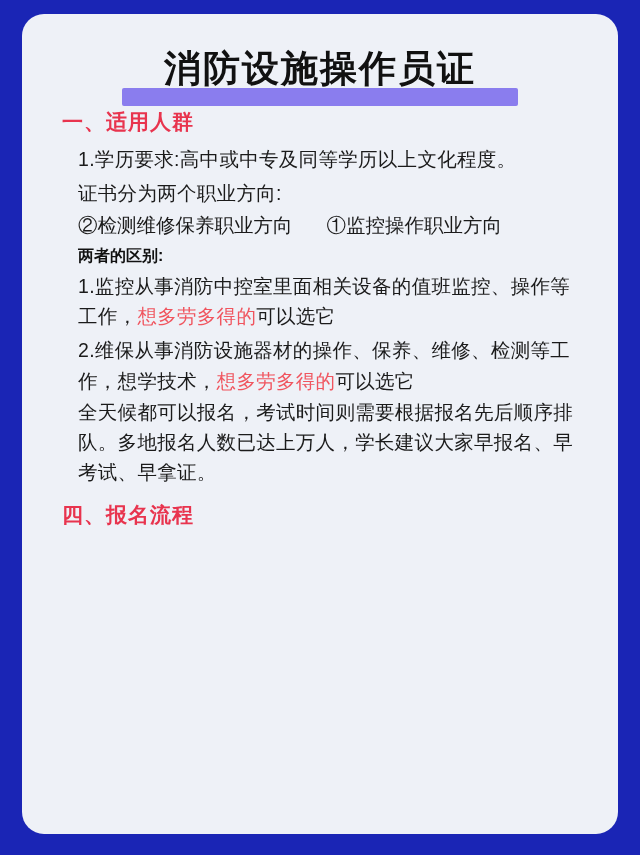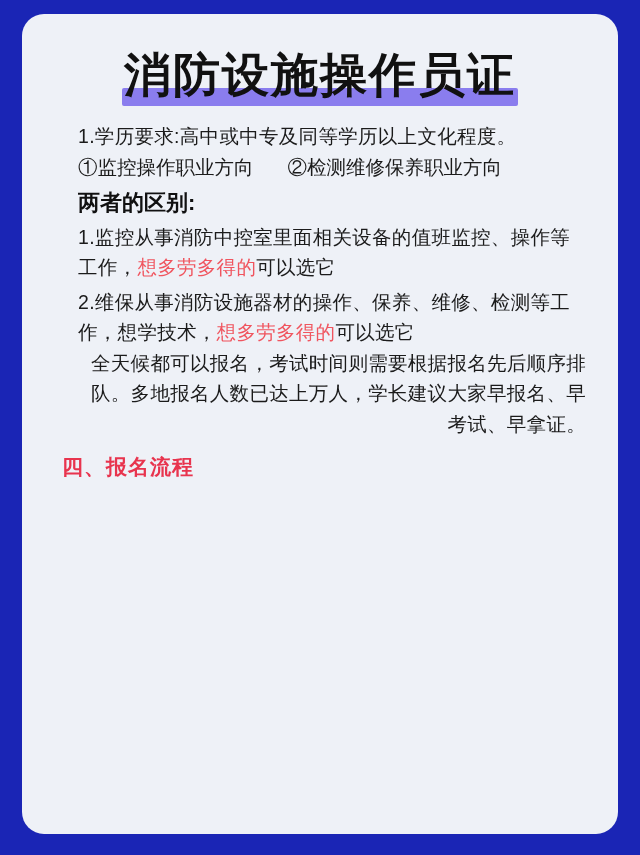--- a/index.html
+++ b/index.html
@@ -35,21 +35,21 @@
     left: 50%;
     transform: translateX(-50%);
     top: 42px;
     width: 396px;
     height: 18px;
     background: #8a7dee;
     border-radius: 2px;
   }
   .title {
     position: relative;
-    font-size: 47px;
+    font-size: 37px;
     font-weight: bold;
     color: #111111;
     letter-spacing: 2px;
     line-height: 1.25;
     z-index: 2;
     font-family: "Liberation Sans", sans-serif;
   }
   .section-head {
     color: #e8344e;
     font-size: 21px;
@@ -60,25 +60,24 @@
   .body-line {
     color: #1b1b1b;
     font-size: 19.5px;
     line-height: 1.55;
     margin-left: 30px;
     margin-right: 6px;
     letter-spacing: 0.3px;
   }
   .body-line.para {
     text-indent: 0;
-    text-align: right;
   }
   .bold-sub {
     color: #111;
-    font-size: 22px;
+    font-size: 16px;
     font-weight: bold;
     margin-left: 30px;
     margin-top: 6px;
     margin-bottom: 2px;
   }
   .red {
     color: #f0555f;
   }
   .two-col {
     margin-left: 30px;
@@ -94,25 +93,27 @@
 </head>
 <body>
 
 <div class="page">
 
   <div class="title-wrap">
     <div class="title-hl"></div>
     <div class="title">消防设施操作员证</div>
   </div>
 
+  <div class="section-head">一、适用人群</div>
   <div class="body-line tight">1.学历要求:高中或中专及同等学历以上文化程度。</div>
 
+  <div class="body-line tight">证书分为两个职业方向:</div>
   <div class="two-col">
+    <span>②检测维修保养职业方向</span>
     <span>①监控操作职业方向</span>
-    <span>②检测维修保养职业方向</span>
   </div>
   <div class="bold-sub">两者的区别:</div>
   <div class="body-line tight"><span class="blk" style="display:inline">1.监控从事消防中控室里面相关设备的值班监控、操作等工作，</span><span class="red">想多劳多得的</span><span>可以选它</span></div>
   <div class="body-line tight"><span>2.维保从事消防设施器材的操作、保养、维修、检测等工作，想学技术，</span><span class="red">想多劳多得的</span><span>可以选它</span></div>
 
   <div class="body-line para">全天候都可以报名，考试时间则需要根据报名先后顺序排队。多地报名人数已达上万人，学长建议大家早报名、早考试、早拿证。</div>
 
   <div class="section-head">四、报名流程</div>
 
 </div>

